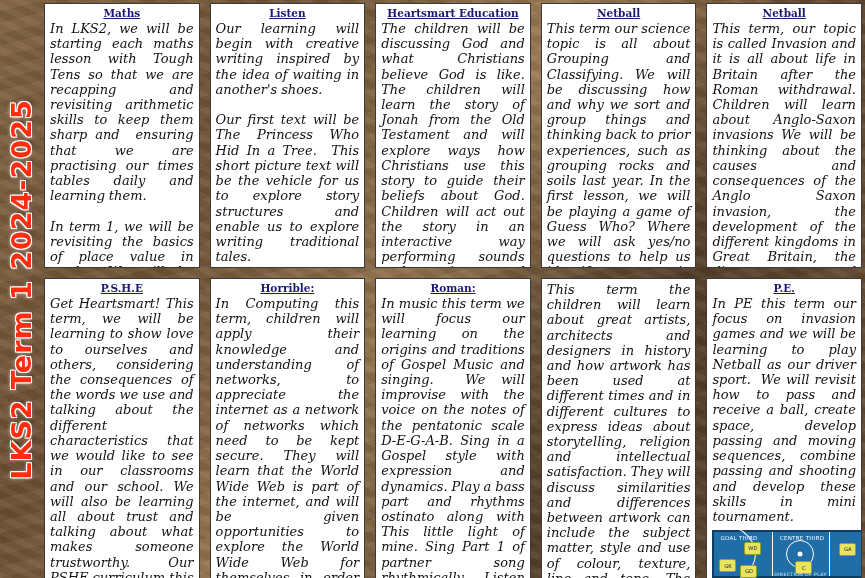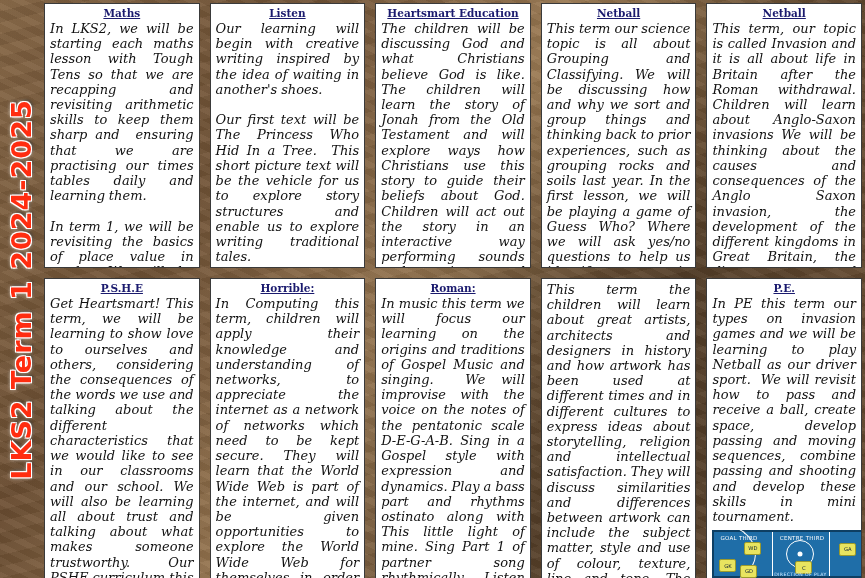--- a/index.html
+++ b/index.html
@@ -214,21 +214,21 @@
       <div class="subject">Roman:</div>
       <div class="body">In music this term we will focus our learning on the origins and traditions of Gospel Music and singing.  We will improvise with the voice on the notes of the pentatonic scale D-E-G-A-B. Sing in a Gospel style with expression and dynamics. Play a bass part and rhythms ostinato along with This little light of mine. Sing Part 1 of partner song rhythmically. Listen and move in time to songs in a Gospel song.</div>
     </div>
 
     <div class="cell">
       <div class="body">This term the children will learn about great artists, architects and designers in history and how artwork has been used at different times and in different cultures to express ideas about storytelling, religion and intellectual satisfaction. They will discuss similarities and differences between artwork can include the subject matter, style and use of colour, texture, line and tone. The children will be using weaving techniques using different materials and refer to colours and pattern.</div>
     </div>
 
     <div class="cell">
       <div class="subject">P.E.</div>
-      <div class="body">In PE this term our types on invasion games and we will be learning to play Netball as our driver sport.  We will revisit how to pass and receive a ball, create space, develop passing and moving sequences, combine passing and shooting and develop these skills in mini tournament.</div>
+      <div class="body">In PE this term our focus on invasion games and we will be learning to play Netball as our driver sport.  We will revisit how to pass and receive a ball, create space, develop passing and moving sequences, combine passing and shooting and develop these skills in mini tournament.</div>
 
       <div class="court">
         <div class="third t1"></div>
         <div class="third t2"></div>
         <div class="zone-label zl1">GOAL THIRD</div>
         <div class="zone-label zl2">CENTRE THIRD</div>
 
         <div class="goal-circle gc-left"></div>
 
         <div class="centre"></div>

